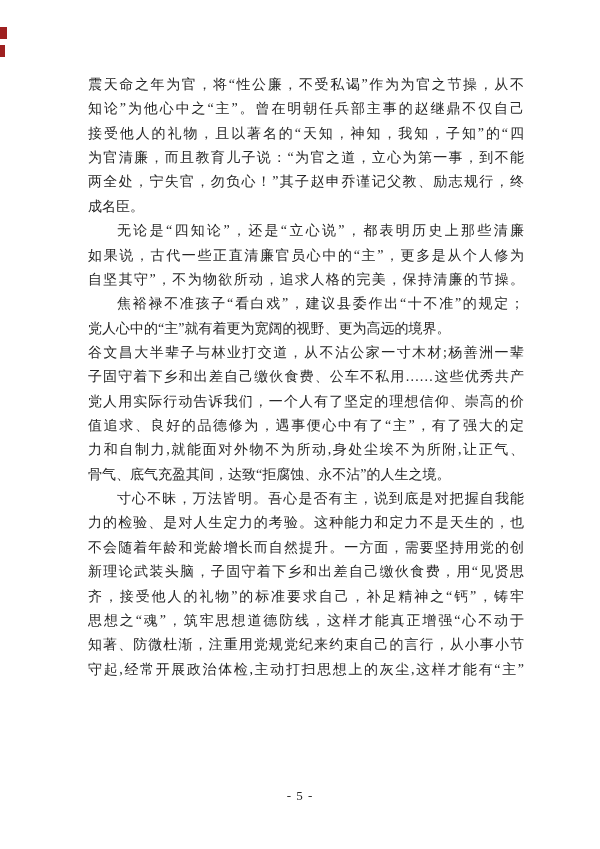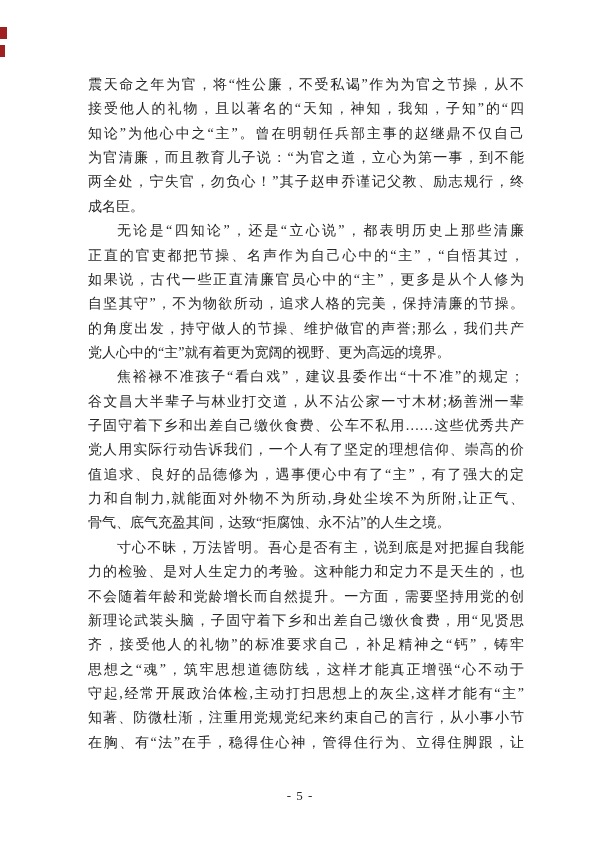--- a/index.html
+++ b/index.html
@@ -54,42 +54,39 @@
   }
 </style>
 </head>
 <body>
 
 <div class="page">
   <div class="edge-mark m1"></div>
   <div class="edge-mark m2"></div>
   <div class="text-block">
       <div class="line">震天命之年为官，将“性公廉，不受私谒”作为为官之节操，从不</div>
+      <div class="line">知论”为他心中之“主”。曾在明朝任兵部主事的赵继鼎不仅自己</div>
       <div class="line">接受他人的礼物，且以著名的“天知，神知，我知，子知”的“四</div>
-      <div class="line">知论”为他心中之“主”。曾在明朝任兵部主事的赵继鼎不仅自己</div>
       <div class="line">为官清廉，而且教育儿子说：“为官之道，立心为第一事，到不能</div>
       <div class="line">两全处，宁失官，勿负心！”其子赵申乔谨记父教、励志规行，终</div>
       <div class="line flush">成名臣。</div>
       <div class="line indent">无论是“四知论”，还是“立心说”，都表明历史上那些清廉</div>
-      <div class="line">正直的官吏都把节操、名声作为自己心中的“主”，“自悟其过，</div>
       <div class="line">如果说，古代一些正直清廉官员心中的“主”，更多是从个人修为</div>
       <div class="line">自坚其守”，不为物欲所动，追求人格的完美，保持清廉的节操。</div>
-      <div class="line">的角度出发，持守做人的节操、维护做官的声誉;那么，我们共产</div>
+      <div class="line indent">焦裕禄不准孩子“看白戏”，建议县委作出“十不准”的规定；</div>
       <div class="line flush">党人心中的“主”就有着更为宽阔的视野、更为高远的境界。</div>
-      <div class="line indent">焦裕禄不准孩子“看白戏”，建议县委作出“十不准”的规定；</div>
       <div class="line">谷文昌大半辈子与林业打交道，从不沾公家一寸木材;杨善洲一辈</div>
       <div class="line">子固守着下乡和出差自己缴伙食费、公车不私用……这些优秀共产</div>
       <div class="line">党人用实际行动告诉我们，一个人有了坚定的理想信仰、崇高的价</div>
       <div class="line">值追求、良好的品德修为，遇事便心中有了“主”，有了强大的定</div>
       <div class="line">力和自制力,就能面对外物不为所动,身处尘埃不为所附,让正气、</div>
       <div class="line flush">骨气、底气充盈其间，达致“拒腐蚀、永不沾”的人生之境。</div>
       <div class="line indent">寸心不昧，万法皆明。吾心是否有主，说到底是对把握自我能</div>
       <div class="line">力的检验、是对人生定力的考验。这种能力和定力不是天生的，也</div>
       <div class="line">不会随着年龄和党龄增长而自然提升。一方面，需要坚持用党的创</div>
       <div class="line">新理论武装头脑，子固守着下乡和出差自己缴伙食费，用“见贤思</div>
       <div class="line">齐，接受他人的礼物”的标准要求自己，补足精神之“钙”，铸牢</div>
       <div class="line">思想之“魂”，筑牢思想道德防线，这样才能真正增强“心不动于</div>
+      <div class="line">知著、防微杜渐，注重用党规党纪来约束自己的言行，从小事小节</div>
       <div class="line">守起,经常开展政治体检,主动打扫思想上的灰尘,这样才能有“主”</div>
-      <div class="line">知著、防微杜渐，注重用党规党纪来约束自己的言行，从小事小节</div>
-      <div class="line">在胸、有“法”在手，稳得住心神，管得住行为、立得住脚跟，让</div>
     </div>
   <div class="page-number">- 5 -</div>
 </div>
 
 </body></html>

